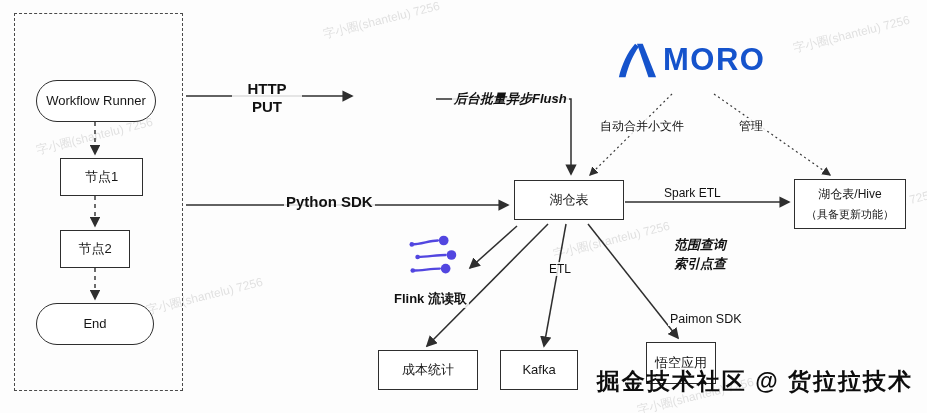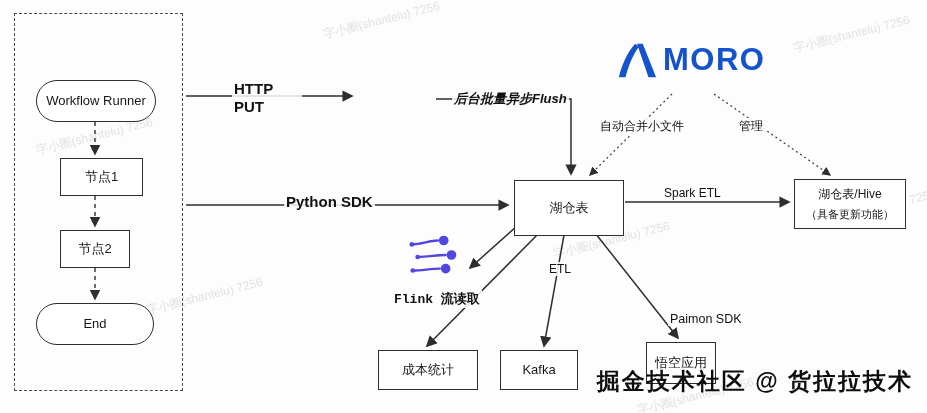--- a/index.html
+++ b/index.html
@@ -15,21 +15,21 @@
   }
   .rounded{border-radius:22px;}
   .dashed-panel{
     position:absolute;left:14px;top:13px;width:169px;height:378px;
     border:1.6px dashed #4a4a4a;box-sizing:border-box;z-index:1;background:transparent;
   }
   .lbl{position:absolute;color:#111;z-index:6;white-space:nowrap;background:rgba(253,253,253,0.85);padding:0 2px;}
   .bold{font-weight:bold;}
   .italic{font-style:italic;}
   .small{font-size:12px;}
-  .center{text-align:left;}
+  .center{text-align:center;}
   .amoro{
     position:absolute;left:616px;top:40px;display:flex;align-items:center;gap:5px;z-index:6;
   }
   .amoro .word{
     font-weight:800;font-size:31px;letter-spacing:1.5px;color:#1553cc;
     font-family:"Liberation Sans",sans-serif;
   }
   .flink-icon{position:absolute;left:406px;top:230px;z-index:6;}
   .footer-brand{
     position:absolute;right:14px;top:366px;z-index:20;
@@ -90,21 +90,21 @@
   <div class="box" style="left:60px;top:158px;width:83px;height:38px;">
     <span>节点1</span>
   </div>
   <div class="box" style="left:60px;top:230px;width:70px;height:38px;">
     <span>节点2</span>
   </div>
   <div class="box rounded" style="left:36px;top:303px;width:118px;height:42px;">
     <span>End</span>
   </div>
 
-  <div class="box" style="left:514px;top:180px;width:110px;height:56px;">
+  <div class="box" style="left:514px;top:180px;width:110px;height:40px;">
     <span>湖仓表</span>
   </div>
   <div class="box" style="left:794px;top:179px;width:112px;height:50px;font-size:12px;gap:6px;">
     <span>湖仓表/Hive</span>
     <span class="hive-sub">（具备更新功能）</span>
   </div>
   <div class="box" style="left:378px;top:350px;width:100px;height:40px;">
     <span>成本统计</span>
   </div>
   <div class="box" style="left:500px;top:350px;width:78px;height:40px;">
@@ -117,21 +117,25 @@
   <div class="lbl bold center" style="left:232px;top:80px;width:66px;font-size:15px;line-height:1.2;">
     <span>HTTP</span><br>
     <span>PUT</span>
   </div>
   <div class="lbl bold" style="left:284px;top:193px;font-size:15px;">Python SDK</div>
   <div class="lbl bold italic" style="left:452px;top:90px;font-size:13px;">后台批量异步Flush</div>
   <div class="lbl small" style="left:598px;top:118px;">自动合并小文件</div>
   <div class="lbl small" style="left:737px;top:118px;">管理</div>
   <div class="lbl small" style="left:662px;top:186px;">Spark ETL</div>
   <div class="lbl small" style="left:547px;top:262px;">ETL</div>
-  <div class="lbl bold" style="left:392px;top:290px;font-size:13px;font-family:Liberation Mono, monospace;">Flink 流读取</div>
+  <div class="lbl bold" style="left:392px;top:290px;font-size:13px;">Flink 流读取</div>
+  <div class="lbl bold italic" style="left:672px;top:236px;font-size:13px;line-height:1.45;">
+    <span>范围查询</span><br>
+    <span>索引点查</span>
+  </div>
   <div class="lbl" style="left:668px;top:312px;font-size:12.5px;">Paimon SDK</div>
 
   <div class="amoro">
     <svg width="42" height="40" viewBox="0 0 44 40">
       <path d="M20,3 C12,12 6,25 3,38 L10,38 C13,26 18,14 24,6 Z" fill="#1553cc"></path>
       <path d="M22,3 L28,3 L42,38 L34,38 Z" fill="#1553cc"></path>
     </svg>
     <span class="word">MORO</span>
   </div>
 

